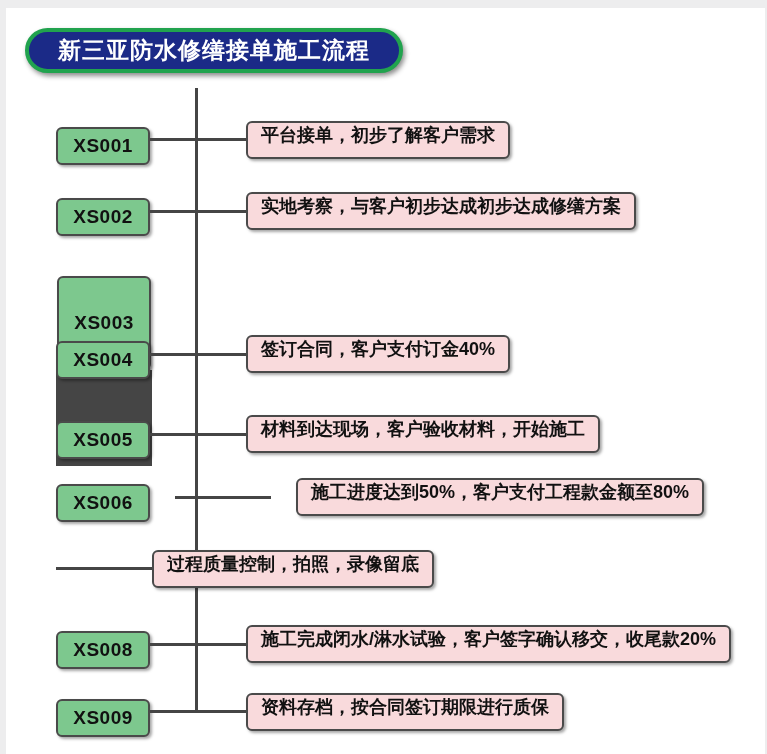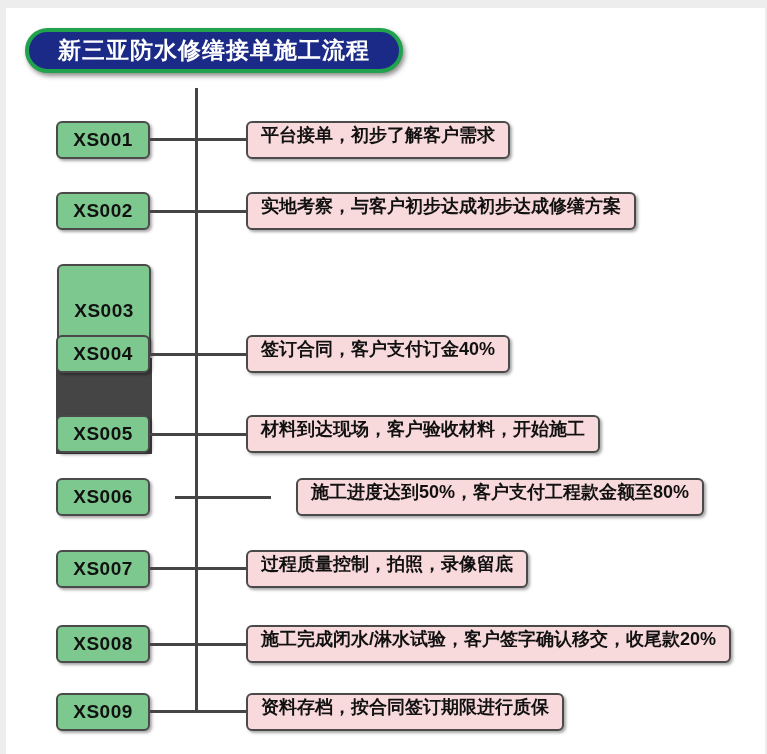--- a/index.html
+++ b/index.html
@@ -51,20 +51,21 @@
   .code-box {
     flex: 0 0 94px;
     width: 94px; height: 38px;
     display: flex;
     align-items: center;
     justify-content: center;
     background: var(--code-fill, #7dc88e);
     border: 2px solid var(--node-border, #4a4a4a);
     border-radius: 6px;
     box-shadow: 2px 2px 3px rgba(0,0,0,0.35);
+    margin-top: 12px;
   }
   .code-box span {
     font-size: 19px;
     font-weight: bold;
     color: var(--code-text, #111111);
     letter-spacing: 0.5px;
   }
   .h-line {
     flex: 0 0 96px;
     width: 96px; height: 3px;
@@ -147,23 +148,20 @@
     <div class="code-box">
       <span>XS006</span>
     </div>
     <div class="h-line"></div>
     <div class="desc-box">
       <span>施工进度达到50%，客户支付工程款金额至80%</span>
     </div>
   </div>
 
   <div class="row" style="top: 541.8px;">
-    <div class="code-box">
-      <span>XS007</span>
-    </div>
     <div class="h-line"></div>
     <div class="desc-box">
       <span>过程质量控制，拍照，录像留底</span>
     </div>
   </div>
 
   <div class="row" style="top: 617px;">
     <div class="code-box">
       <span>XS008</span>
     </div>

